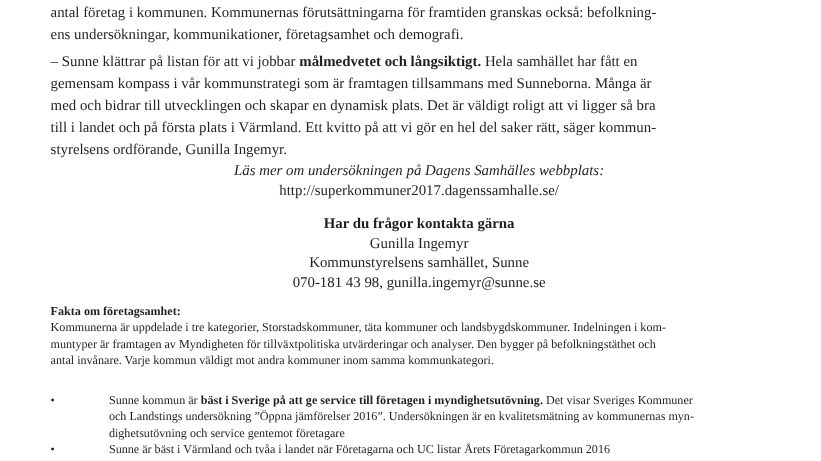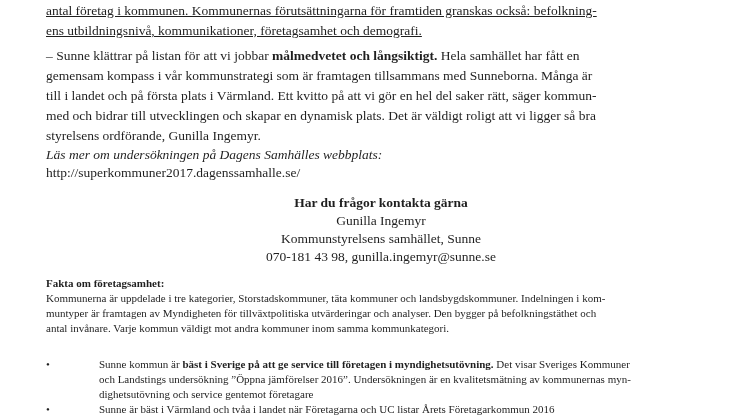--- a/index.html
+++ b/index.html
@@ -30,23 +30,23 @@
 
   .body-text {
     font-size: 13.5px;
     line-height: 20px;
   }
   .small-text {
     font-size: 11px;
     line-height: 15px;
   }
 
-  .para-top        { margin: 0; text-decoration: underline; }
+  .para-top        { margin: 0; }
   .para-quote      { margin-top: 5px; }
-  .read-more       { margin-top: 0; line-height: 18px; }
+  .read-more       { margin-top: 0; line-height: 18px; text-align: center; }
   .contact-block   { margin-top: 12px; line-height: 18px; text-align: center; }
   .facts-block     { margin-top: 10px; }
   .examples-block  { margin-top: 21px; }
 
   .bullet-item {
     display: flex;
     align-items: flex-start;
   }
   .bullet-marker {
     width: 31px;
@@ -56,28 +56,28 @@
   }
   .bullet-lines { flex: 1 1 auto; margin-left: 22px; }
 </style>
 </head>
 <body>
 
 <div class="page">
 
   <div class="body-text para-top">
       <div class="tline"><span>antal företag i kommunen. Kommunernas förutsättningarna för framtiden granskas också: befolkning-</span></div>
-      <div class="tline"><span>ens utbildningsnivå, kommunikationer, företagsamhet och demografi.</span></div>
+      <div class="tline"><span>ens undersökningar, kommunikationer, företagsamhet och demografi.</span></div>
     </div>
 
   <div class="body-text para-quote">
       <div class="tline"><span>– Sunne klättrar på listan för att vi jobbar </span><span class="b">målmedvetet och långsiktigt.</span><span> Hela samhället har fått en</span></div>
       <div class="tline"><span>gemensam kompass i vår kommunstrategi som är framtagen tillsammans med Sunneborna. Många är</span></div>
+      <div class="tline"><span>med och bidrar till utvecklingen och skapar en dynamisk plats. Det är väldigt roligt att vi ligger så bra</span></div>
       <div class="tline"><span>till i landet och på första plats i Värmland. Ett kvitto på att vi gör en hel del saker rätt, säger kommun-</span></div>
-      <div class="tline"><span>med och bidrar till utvecklingen och skapar en dynamisk plats. Det är väldigt roligt att vi ligger så bra</span></div>
       <div class="tline"><span>styrelsens ordförande, Gunilla Ingemyr.</span></div>
     </div>
 
   <div class="body-text read-more">
       <div class="tline"><span class="i">Läs mer om undersökningen på Dagens Samhälles webbplats:</span></div>
       <div class="tline"><span>http://superkommuner2017.dagenssamhalle.se/</span></div>
     </div>
 
   <div class="body-text contact-block">
       <div class="tline"><span class="b">Har du frågor kontakta gärna</span></div>

